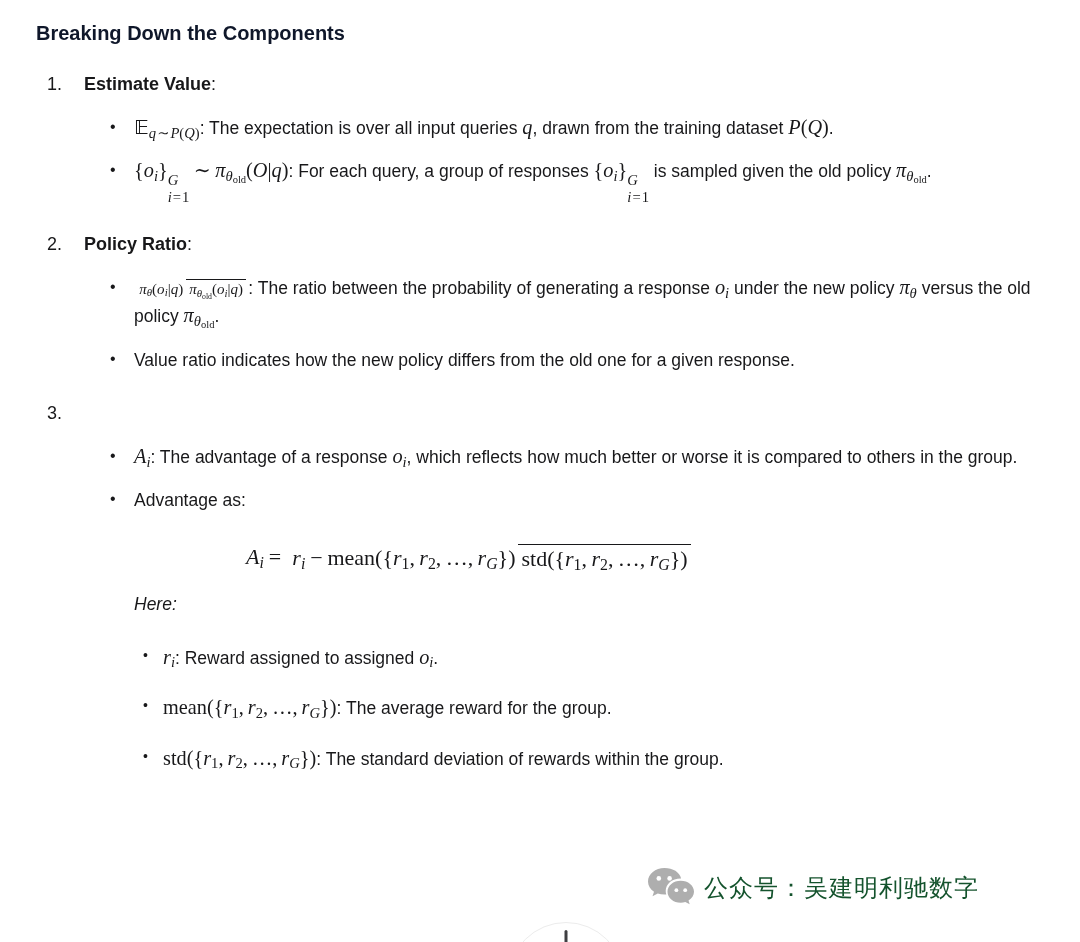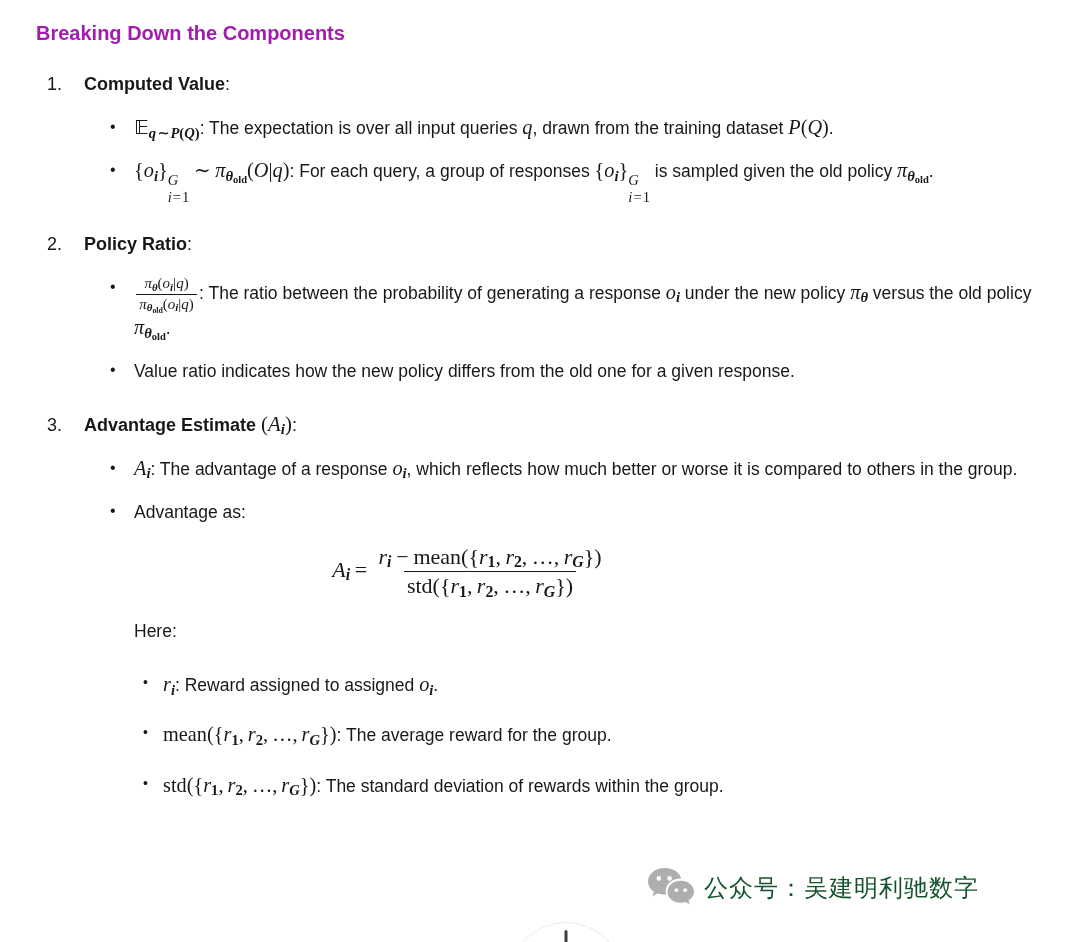--- a/index.html
+++ b/index.html
@@ -1,48 +1,48 @@
 <!DOCTYPE html>
 <html><head>
 <meta charset="utf-8">
 <style>
   html,body{margin:0;padding:0;}
   body{
     width:1080px;height:942px;background:#ffffff;overflow:hidden;position:relative;
     font-family:"Liberation Sans","DejaVu Sans",sans-serif;color:#18181a;
   }
   .content{position:absolute;left:36px;top:18px;width:1010px;z-index:1;}
-  .page-title{font-size:20px;font-weight:700;margin:4px 0 10px 0;color:#a21caf;}
+  .page-title{font-size:20px;font-weight:700;margin:4px 0 10px 0;color:#0f172a;}
   .section{padding-left:11px;margin-top:26px;}
   .section-header{display:flex;font-size:18px;line-height:1.5;}
   .sec-num{flex:none;width:37px;font-weight:400;}
   .sec-title{font-weight:400;}
   .sec-title .bold{font-weight:700;}
   .bullets{list-style:none;margin:16px 0 0 0;padding:0 0 0 63px;}
   .bullet{display:flex;margin-bottom:15px;font-size:17.5px;line-height:1.62;}
   .marker{flex:none;width:24px;font-size:16px;}
   .bullet-body{flex:1;min-width:0;}
   .sub-bullets{list-style:none;margin:26px 0 0 0;padding:0 0 0 9px;}
   .sub-bullets .bullet{margin-bottom:22px;}
   .sub-bullets .marker{width:20px;font-size:14px;}
-  .after-text{margin:8px 0 0 0;}
+  .after-text{margin:8px 0 0 0;font-style:italic;}
   .bold{font-weight:700;}
   
   .math{font-family:"Liberation Serif","DejaVu Serif",serif;}
   .math-inline{font-size:1.16em;line-height:1;}
-  .math-display{display:block;text-align:center;font-size:22px;margin:16px 240px 16px 0;line-height:1.2;}
+  .math-display{display:block;text-align:center;font-size:22px;margin:29px 240px 16px 0;line-height:1.2;}
   .mi{font-style:italic;}
   .mtext,.mtext .mi{font-style:normal;}
   .mbb{font-family:"DejaVu Sans","DejaVu Serif",serif;font-style:normal;}
   .mo{margin:0 .22em;}
   .mc{margin-right:.2em;}
-  .msub{font-size:.72em;position:relative;top:.24em;display:inline-block;line-height:1;font-weight:bold;}
+  .msub{font-size:.72em;position:relative;top:.24em;display:inline-block;line-height:1;}
   .msub .mo,.msup .mo,.supsub .mo{margin:0 .07em;}
   .supsub{display:inline-flex;flex-direction:column;align-items:flex-start;font-size:.72em;line-height:1.12;vertical-align:-.55em;}
-  .frac{display:inline-flex;flex-direction:column;align-items:center;text-align:center;vertical-align:middle;line-height:1.3;margin:0 .15em;}
+  .frac{display:inline-flex;align-items:center;text-align:center;vertical-align:middle;line-height:1.3;margin:0 .15em;}
   .frac .num,.frac .den{padding:0 3px;white-space:nowrap;}
   .frac .den{border-top:1.2px solid currentColor;}
   .math-inline .frac{font-size:.74em;}
   
   .watermark{position:absolute;left:646px;top:866px;display:flex;align-items:center;gap:10px;z-index:0;}
   .watermark-text{font-size:24px;color:#14532d;letter-spacing:1px;white-space:nowrap;}
   .wechat-icon{width:48px;height:44px;display:inline-block;}
   
   .scroll-btn{position:absolute;left:508px;top:922px;width:116px;height:116px;border-radius:50%;
     background:#ffffff;border:1.5px solid #ececec;z-index:2;cursor:pointer;padding:0;}
@@ -50,21 +50,21 @@
 </style>
 </head>
 <body>
 
 <div class="content">
   <h1 class="page-title">Breaking Down the Components</h1>
   <div id="sections">
       <div class="section">
         <div class="section-header">
           <span class="sec-num">1.</span>
-          <span class="sec-title"><span class="bold">Computed Value</span><span class="txt">:</span></span>
+          <span class="sec-title"><span class="bold">Estimate Value</span><span class="txt">:</span></span>
         </div>
         <ul class="bullets">
           <li class="bullet">
             <span class="marker">•</span>
             <div class="bullet-body"><span class="math math-inline"><span class="mbb">𝔼</span><span class="msub"><span class="mi">q</span><span class="mo">∼</span><span class="mi">P</span><span class="mord">(</span><span class="mi">Q</span><span class="mord">)</span></span></span><span class="txt">: The expectation is over all input queries </span><span class="math math-inline"><span class="mi">q</span></span><span class="txt">, drawn from the training dataset </span><span class="math math-inline"><span class="mi">P</span><span class="mord">(</span><span class="mi">Q</span><span class="mord">)</span></span><span class="txt">.</span></div>
           </li>
           <li class="bullet">
             <span class="marker">•</span>
             <div class="bullet-body"><span class="math math-inline"><span class="mord">{</span><span class="mi">o</span><span class="msub"><span class="mi">i</span></span><span class="mord">}</span><span class="supsub">
                   <span class="sups"><span class="mi">G</span></span>
@@ -91,21 +91,20 @@
           </li>
           <li class="bullet">
             <span class="marker">•</span>
             <div class="bullet-body"><span class="txt">Value ratio indicates how the new policy differs from the old one for a given response.</span></div>
           </li>
         </ul>
       </div>
       <div class="section">
         <div class="section-header">
           <span class="sec-num">3.</span>
-          <span class="sec-title"><span class="bold">Advantage Estimate</span><span class="txt"> </span><span class="math math-inline"><span class="mord">(</span><span class="mi">A</span><span class="msub"><span class="mi">i</span></span><span class="mord">)</span></span><span class="txt">:</span></span>
         </div>
         <ul class="bullets">
           <li class="bullet">
             <span class="marker">•</span>
             <div class="bullet-body"><span class="math math-inline"><span class="mi">A</span><span class="msub"><span class="mi">i</span></span></span><span class="txt">: The advantage of a response </span><span class="math math-inline"><span class="mi">o</span><span class="msub"><span class="mi">i</span></span></span><span class="txt">, which reflects how much better or worse it is compared to others in the group.</span></div>
           </li>
           <li class="bullet">
             <span class="marker">•</span>
             <div class="bullet-body"><span class="txt">Advantage as:</span><div class="math math-display"><span class="mi">A</span><span class="msub"><span class="mi">i</span></span><span class="mo">=</span><span class="frac">
                   <span class="num"><span class="mi">r</span><span class="msub"><span class="mi">i</span></span><span class="mo">−</span><span class="mtext"><span class="mi">m</span><span class="mi">e</span><span class="mi">a</span><span class="mi">n</span></span><span class="mord">(</span><span class="mord">{</span><span class="mi">r</span><span class="msub"><span class="mord">1</span></span><span class="mc">,</span><span class="mi">r</span><span class="msub"><span class="mord">2</span></span><span class="mc">,</span><span class="mord">…</span><span class="mc">,</span><span class="mi">r</span><span class="msub"><span class="mi">G</span></span><span class="mord">}</span><span class="mord">)</span></span>

